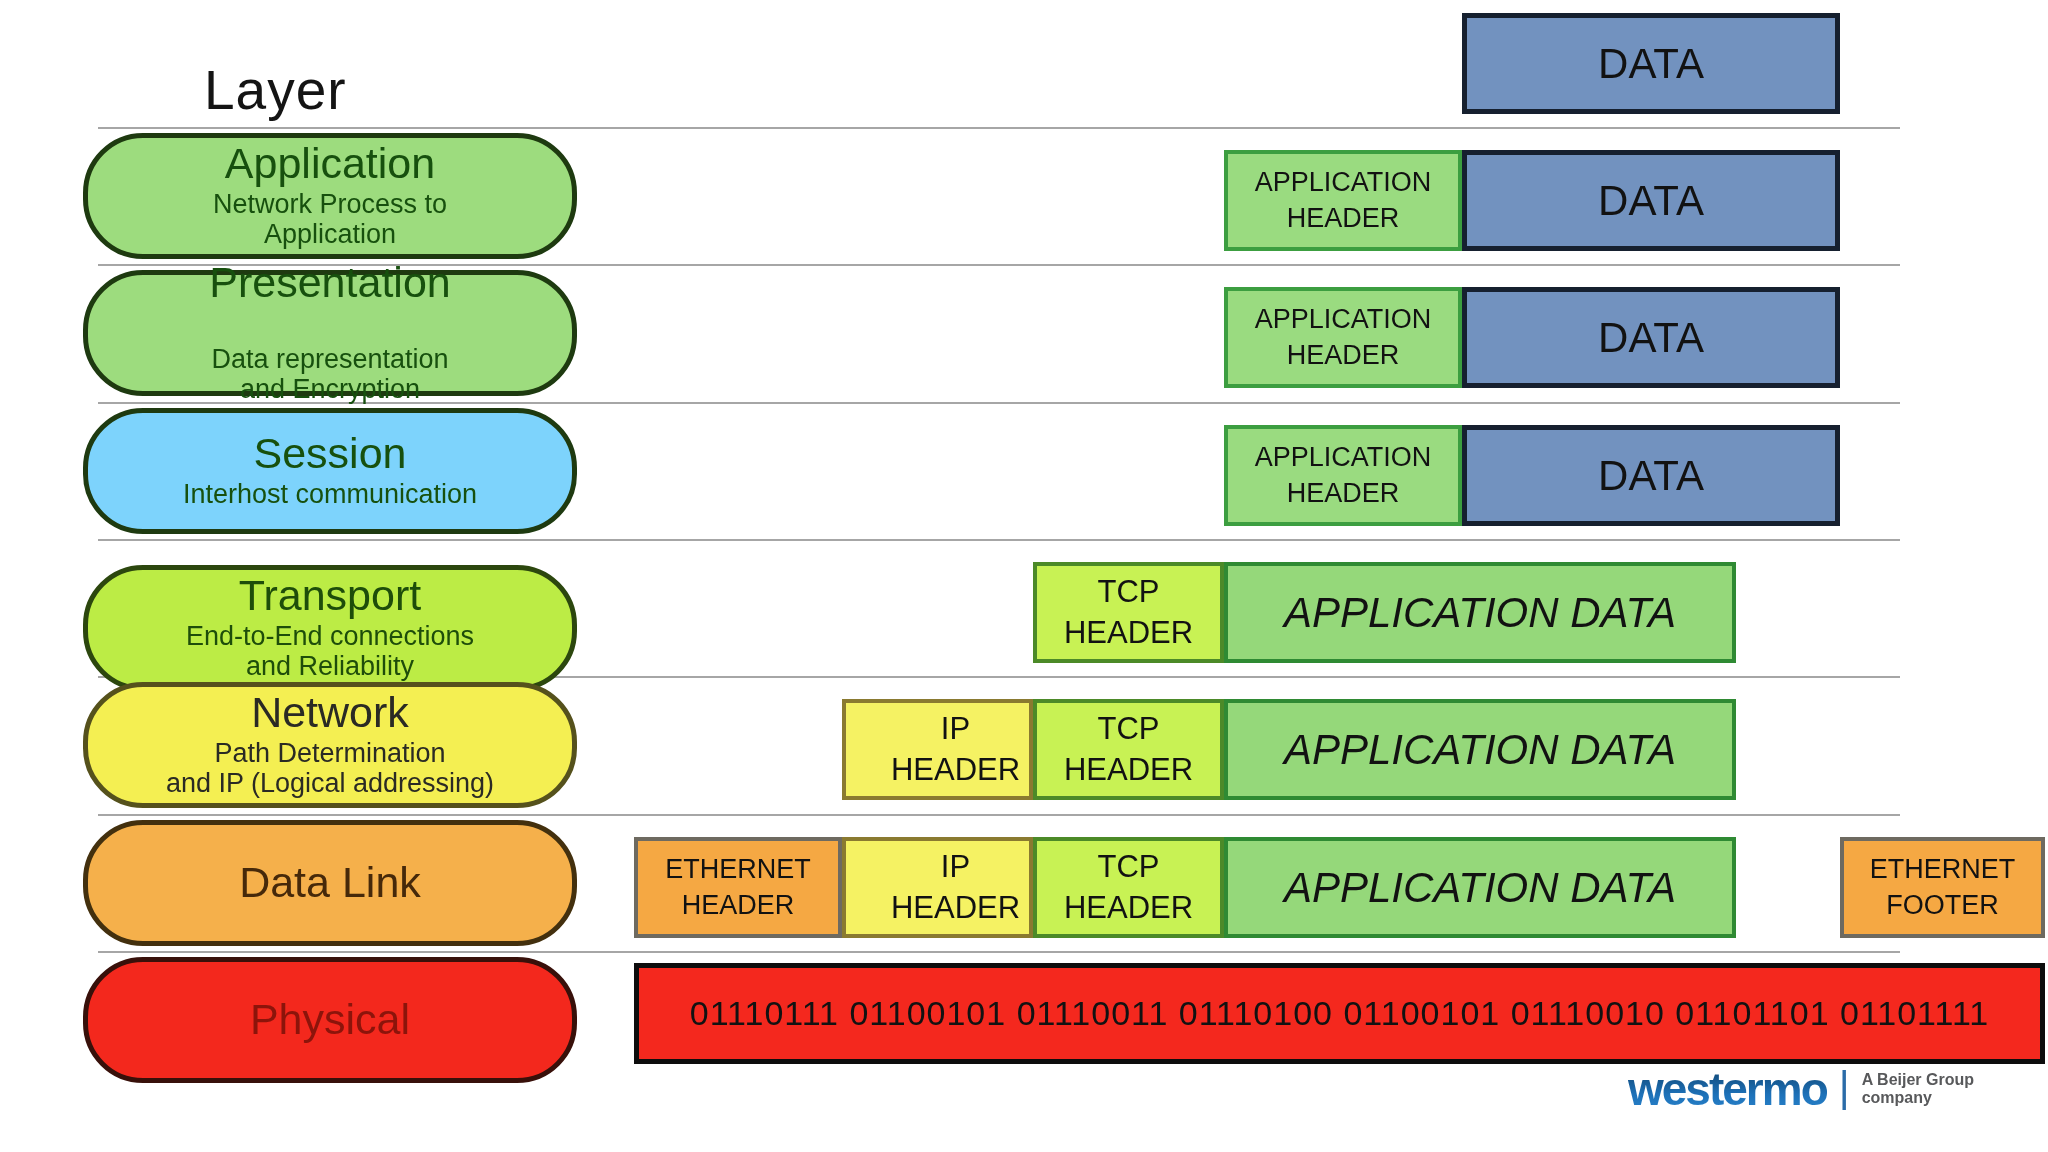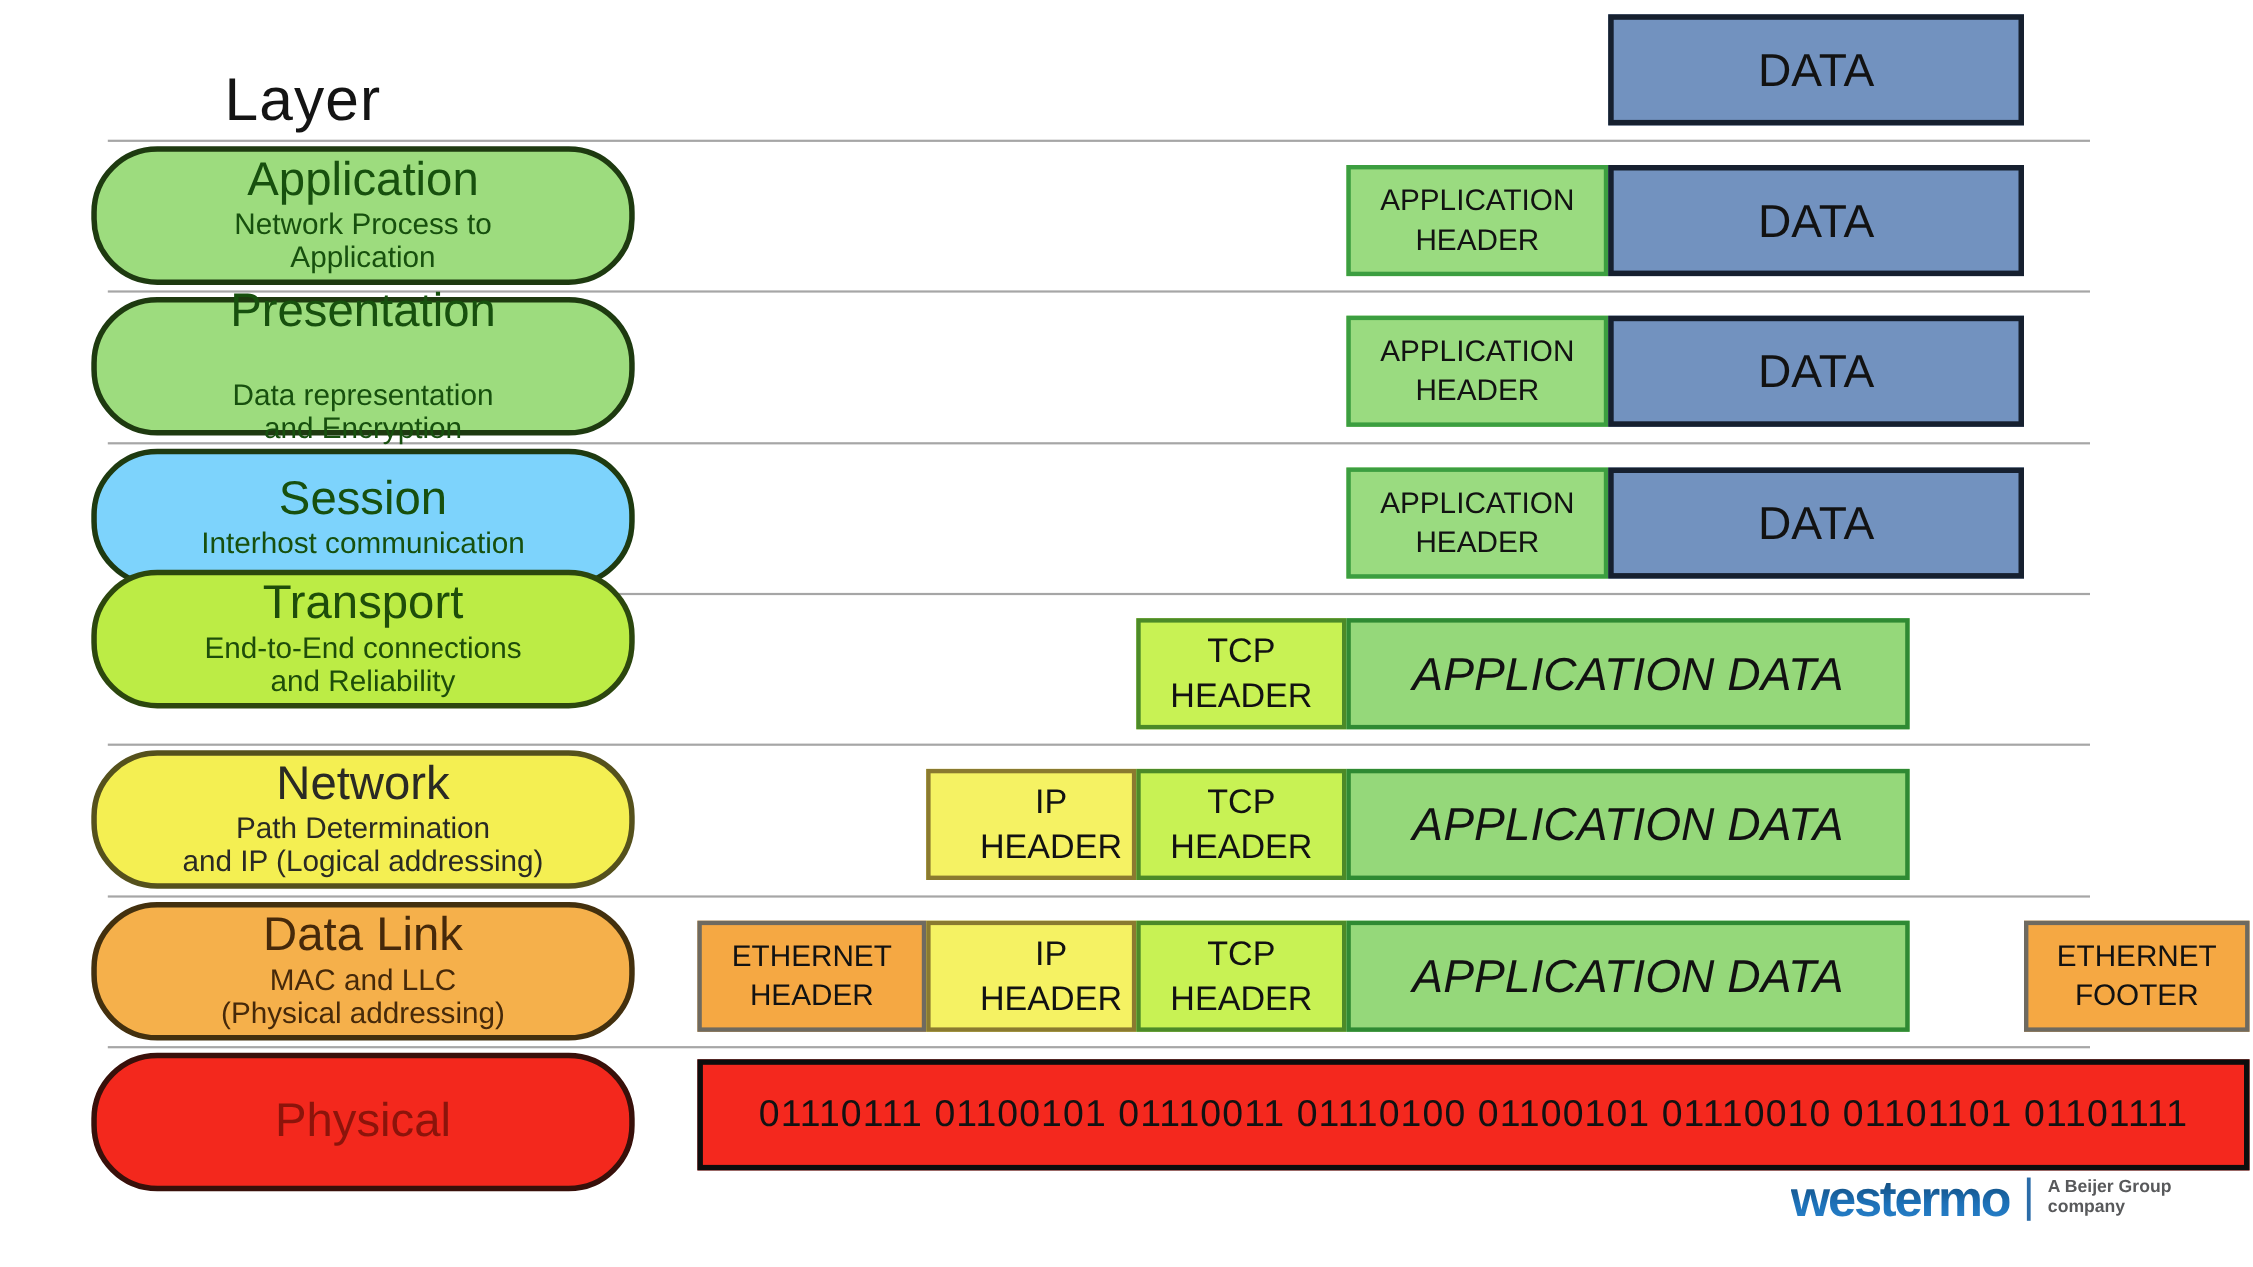--- a/index.html
+++ b/index.html
@@ -11,21 +11,21 @@
     position:absolute;left:204px;top:58px;font-size:55px;color:#141414;
     letter-spacing:1px;
   }
   .sep{position:absolute;left:98px;width:1802px;height:2px;background:#a6a6a6;}
   
   .pill{
     position:absolute;left:83px;width:494px;height:126px;box-sizing:border-box;
     border:5px solid #222;border-radius:60px;display:flex;flex-direction:column;
     align-items:center;justify-content:center;text-align:center;
   }
-  .pill-0{top:133px}.pill-1{top:270px}.pill-2{top:408px}.pill-3{top:518px}
+  .pill-0{top:133px}.pill-1{top:270px}.pill-2{top:408px}.pill-3{top:565px}
   .pill-4{top:682px}.pill-5{top:820px}.pill-6{top:957px}
   .pill-title{font-size:43px;line-height:1.02;font-weight:500;}
   .pill-sub{font-size:27px;line-height:1.12;font-weight:500;margin-top:3px;}
   
   .enc-row{position:absolute;left:0;width:2048px;height:101px;margin-left:44px;}
   .row-0{top:13px}.row-1{top:150px}.row-2{top:287px}.row-3{top:425px}
   .row-4{top:562px}.row-5{top:699px}.row-6{top:837px}.row-7{top:963px}
   .enc-box{
     position:absolute;top:0;height:101px;box-sizing:border-box;border:4px solid #333;
     display:flex;flex-direction:column;align-items:center;justify-content:center;
@@ -93,24 +93,20 @@
       </div>
       <div class="pill pill-4" style="background: rgb(244, 239, 82); border-color: rgb(85, 81, 28); color: rgb(42, 42, 36);">
         <div class="pill-title">Network</div>
         <div class="pill-sub">
           <div>Path Determination</div>
           <div>and IP (Logical addressing)</div>
         </div>
       </div>
       <div class="pill pill-5" style="background: rgb(245, 176, 75); border-color: rgb(67, 48, 14); color: rgb(70, 41, 10);">
         <div class="pill-title">Data Link</div>
-        <div class="pill-sub">
-          <div>MAC and LLC</div>
-          <div>(Physical addressing)</div>
-        </div>
       </div>
       <div class="pill pill-6" style="background: rgb(243, 40, 29); border-color: rgb(56, 16, 10); color: rgb(140, 20, 11);">
         <div class="pill-title">Physical</div>
       </div>
     </div>
   <div>
       <div class="enc-row row-0">
         <div class="enc-box bx-data" style="background: rgb(114, 146, 191); border-color: rgb(22, 32, 47);">
           <div>DATA</div>
         </div>

